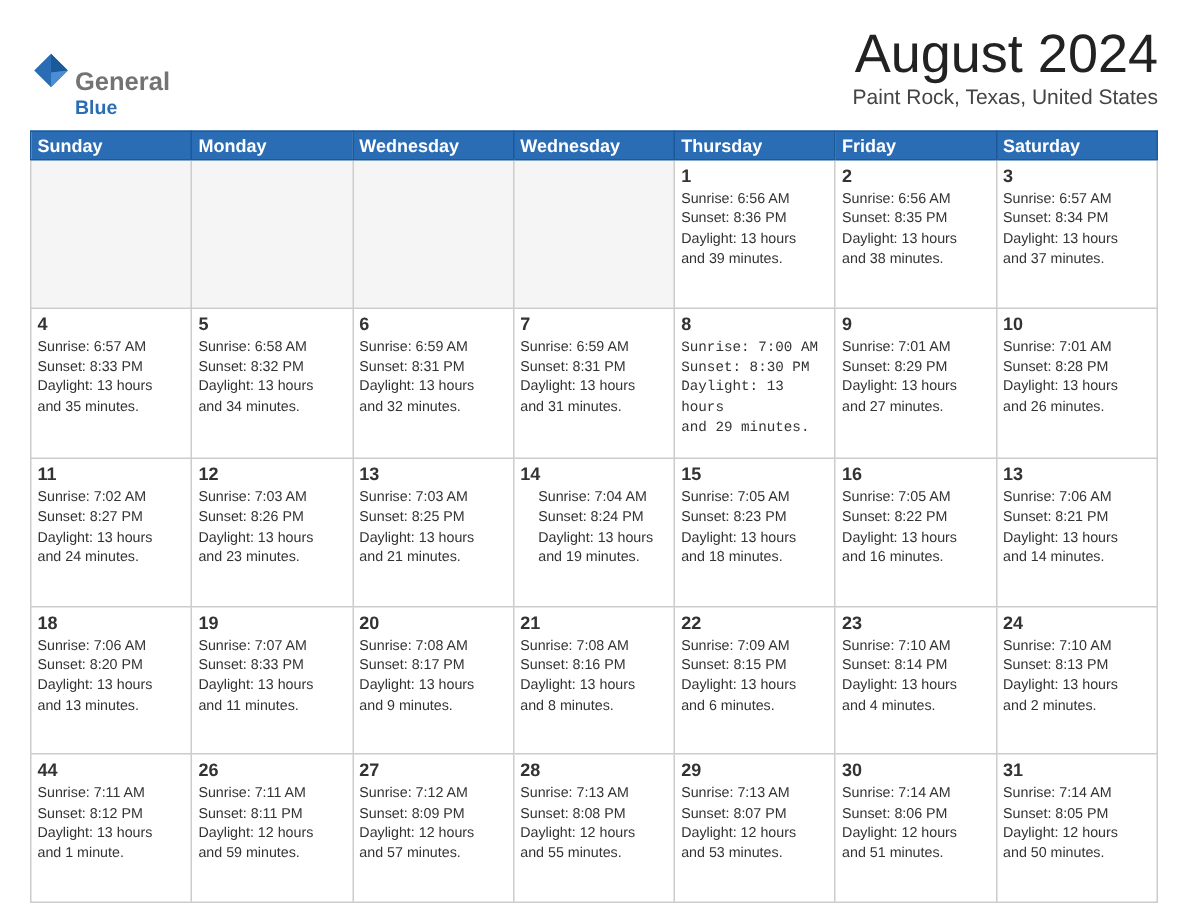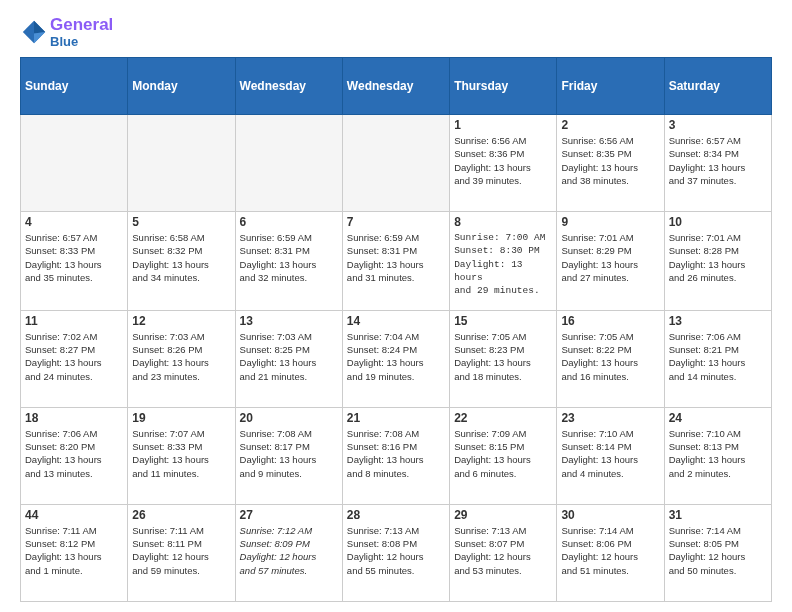--- a/index.html
+++ b/index.html
@@ -28,21 +28,22 @@
       align-items: center;
     }
     .logo-text {
       display: flex;
       flex-direction: column;
       line-height: 1.1;
     }
     .logo-general {
       font-size: 17px;
       font-weight: bold;
-      color: #8b5cf6;
+      color: #737373;
+      margin-top: 30px;
     }
     .logo-blue {
       font-size: 13px;
       font-weight: bold;
       color: #2a6db5;
     }
     .logo-icon {
       width: 28px;
       height: 28px;
       margin-right: 2px;
@@ -65,21 +66,21 @@
       border: 1px solid #ccc;
       border-collapse: collapse;
       width: 100%;
       table-layout: fixed;
     }
     .calendar th {
       background: #2a6db5;
       color: #fff;
       font-size: 12px;
       font-weight: bold;
-      padding: 21px 4px;
+      padding: 2px 4px;
       border: 1px solid #1a5a9a;
       text-align: left;
     }
     .calendar td {
       border: 1px solid #ccc;
       vertical-align: top;
       padding: 3px 4px;
       font-size: 10px;
       color: #333;
       height: 88px;
@@ -108,20 +109,24 @@
     <div class="logo">
       <svg class="logo-icon" viewBox="0 0 40 40" xmlns="http://www.w3.org/2000/svg">
         <polygon points="20,4 36,20 20,36 4,20" fill="#2a6db5"></polygon>
         <polygon points="20,4 36,20 20,22" fill="#1a5a9a"></polygon>
         <polygon points="20,22 36,20 20,36" fill="#4a8fd5"></polygon>
       </svg>
       <div class="logo-text">
         <span class="logo-general">General</span>
         <span class="logo-blue">Blue</span>
       </div>
+    </div>
+    <div class="title-block">
+      <div class="month-title">August 2024</div>
+      <div class="location">Paint Rock, Texas, United States</div>
     </div>
   </div>
 
   <table class="calendar">
     <thead>
       <tr>
         <th>Sunday</th>
         <th>Monday</th>
         <th>Wednesday</th>
         <th>Wednesday</th>
@@ -226,21 +231,21 @@
           </td>
           <td>
             <div class="day-number">13</div>
             <div class="day-info" style="white-space: pre-line;">Sunrise: 7:03 AM
 Sunset: 8:25 PM
 Daylight: 13 hours
 and 21 minutes.</div>
           </td>
           <td>
             <div class="day-number">14</div>
-            <div class="day-info" style="white-space: pre-line;">Sunrise: 7:04 AM
+            <div class="day-info" style="white-space: pre-line; margin-left: 12px;">Sunrise: 7:04 AM
 Sunset: 8:24 PM
 Daylight: 13 hours
 and 19 minutes.</div>
           </td>
           <td>
             <div class="day-number">15</div>
             <div class="day-info" style="white-space: pre-line;">Sunrise: 7:05 AM
 Sunset: 8:23 PM
 Daylight: 13 hours
 and 18 minutes.</div>
@@ -321,21 +326,21 @@
           </td>
           <td>
             <div class="day-number">26</div>
             <div class="day-info" style="white-space: pre-line;">Sunrise: 7:11 AM
 Sunset: 8:11 PM
 Daylight: 12 hours
 and 59 minutes.</div>
           </td>
           <td>
             <div class="day-number">27</div>
-            <div class="day-info" style="white-space: pre-line; font-style: italic;">Sunrise: 7:12 AM
+            <div class="day-info" style="white-space: pre-line;">Sunrise: 7:12 AM
 Sunset: 8:09 PM
 Daylight: 12 hours
 and 57 minutes.</div>
           </td>
           <td>
             <div class="day-number">28</div>
             <div class="day-info" style="white-space: pre-line;">Sunrise: 7:13 AM
 Sunset: 8:08 PM
 Daylight: 12 hours
 and 55 minutes.</div>

